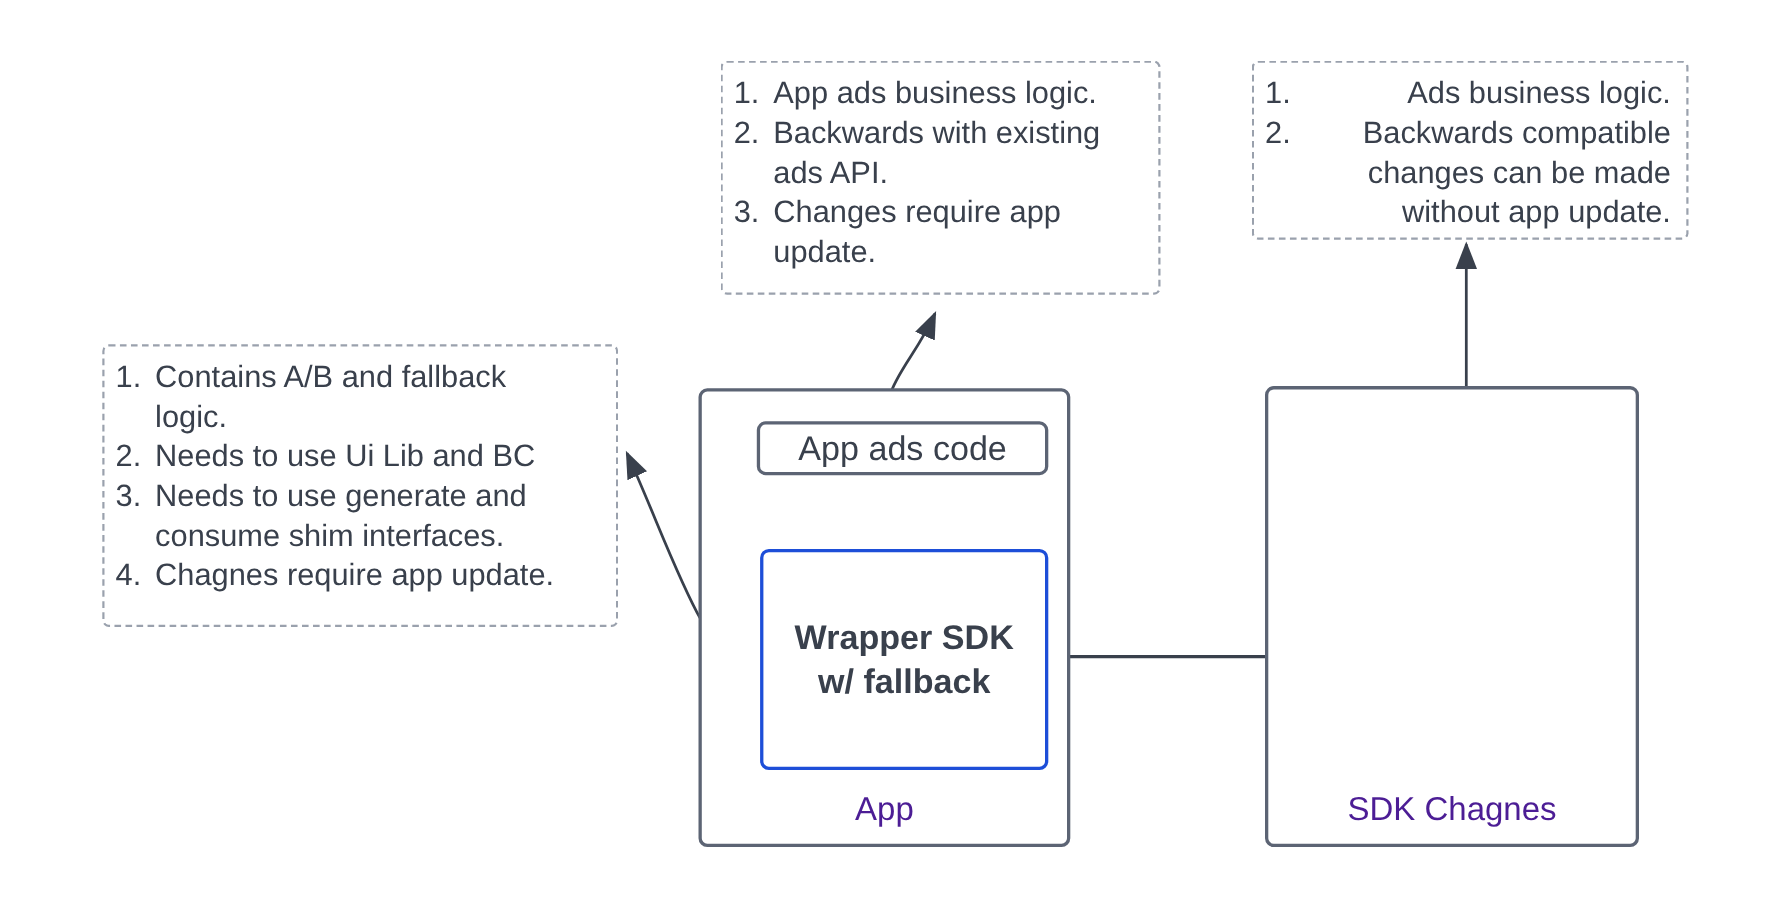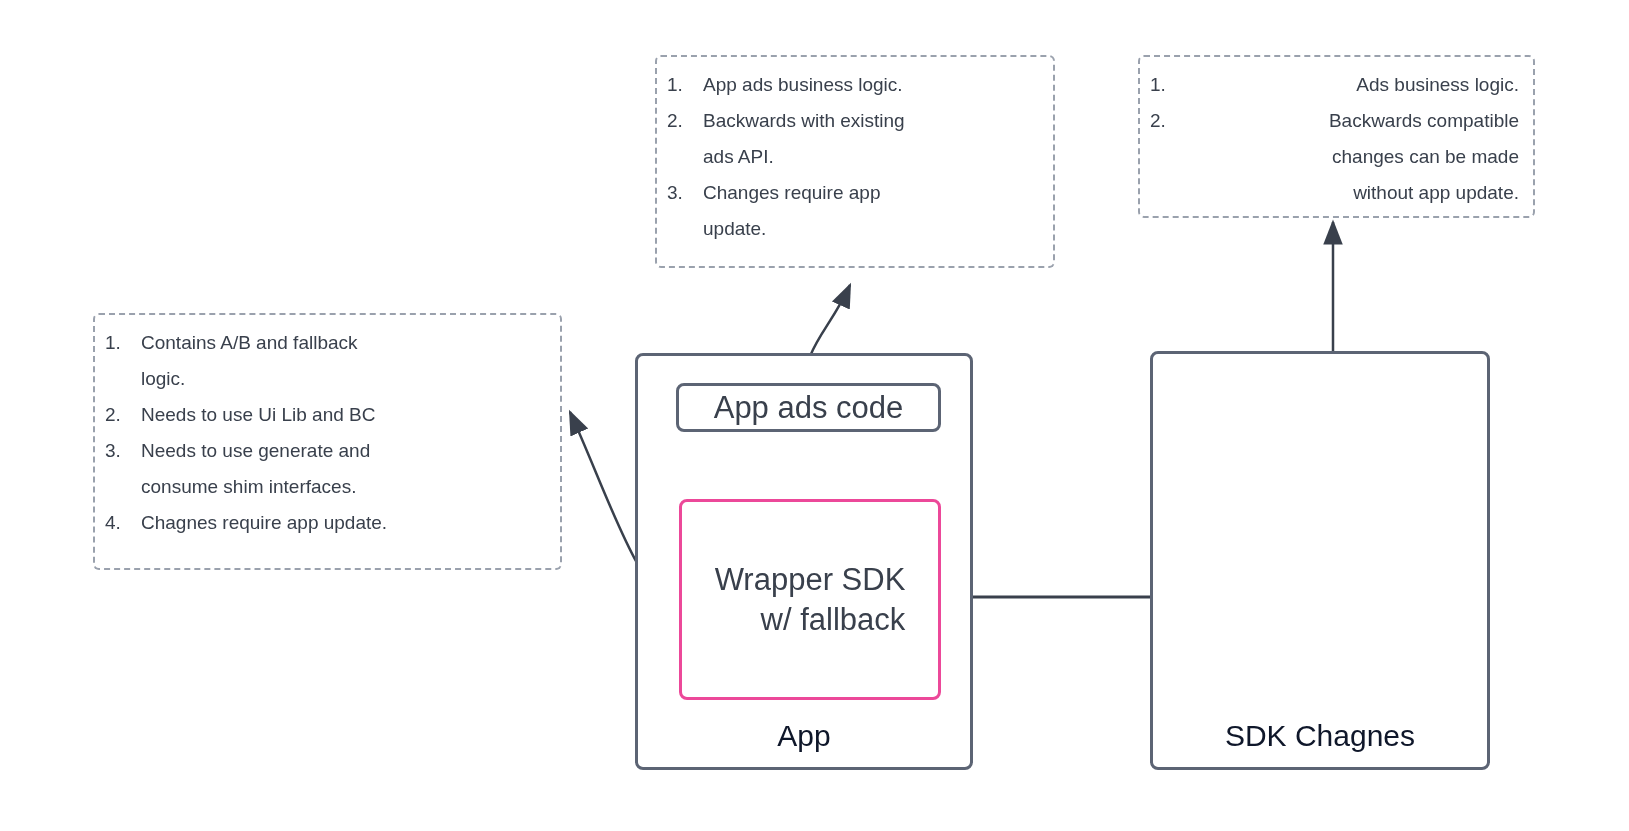--- a/index.html
+++ b/index.html
@@ -29,21 +29,21 @@
     margin: 0;
     padding: 0;
     list-style: none;
     counter-reset: noteitem;
   }
   .note li {
     counter-increment: noteitem;
     position: relative;
     padding-left: 36px;
     color: #39404c;
-    font-size: 19px;
+    font-size: 28px;
     line-height: 36px;
     white-space: pre-line;
   }
   .note li::before {
     content: counter(noteitem) ".";
     position: absolute;
     left: 0;
     top: 0;
     color: #39404c;
   }
@@ -54,41 +54,42 @@
     border: 3px solid #5c6474;
     border-radius: 8px;
     background: #ffffff;
   }
   .container-label {
     position: absolute;
     left: 0;
     right: 0;
     bottom: 14px;
     text-align: center;
-    color: #0f172a;
+    color: #4c1d95;
     font-size: 30px;
     line-height: 34px;
   }
   
   .node {
     position: absolute;
     box-sizing: border-box;
     display: flex;
     align-items: center;
     justify-content: center;
-    text-align: right;
+    text-align: center;
     border-radius: 8px;
     background: #ffffff;
     color: #39404c;
     font-size: 31px;
     line-height: 40px;
     white-space: pre-line;
+    margin-left: 12px;
   }
   .node.outline-gray   { border: 3px solid #5c6474; }
-  .node.outline-violet { border: 3px solid #ec4899; }
+  .node.outline-violet { border: 3px solid #1d4ed8; font-weight: bold; }
   .node.outline-green  { border: 3px solid #32c832; }
 
   
   #connectors {
     position: absolute;
     left: 0;
     top: 0;
     width: 1629px;
     height: 831px;
     pointer-events: none;

